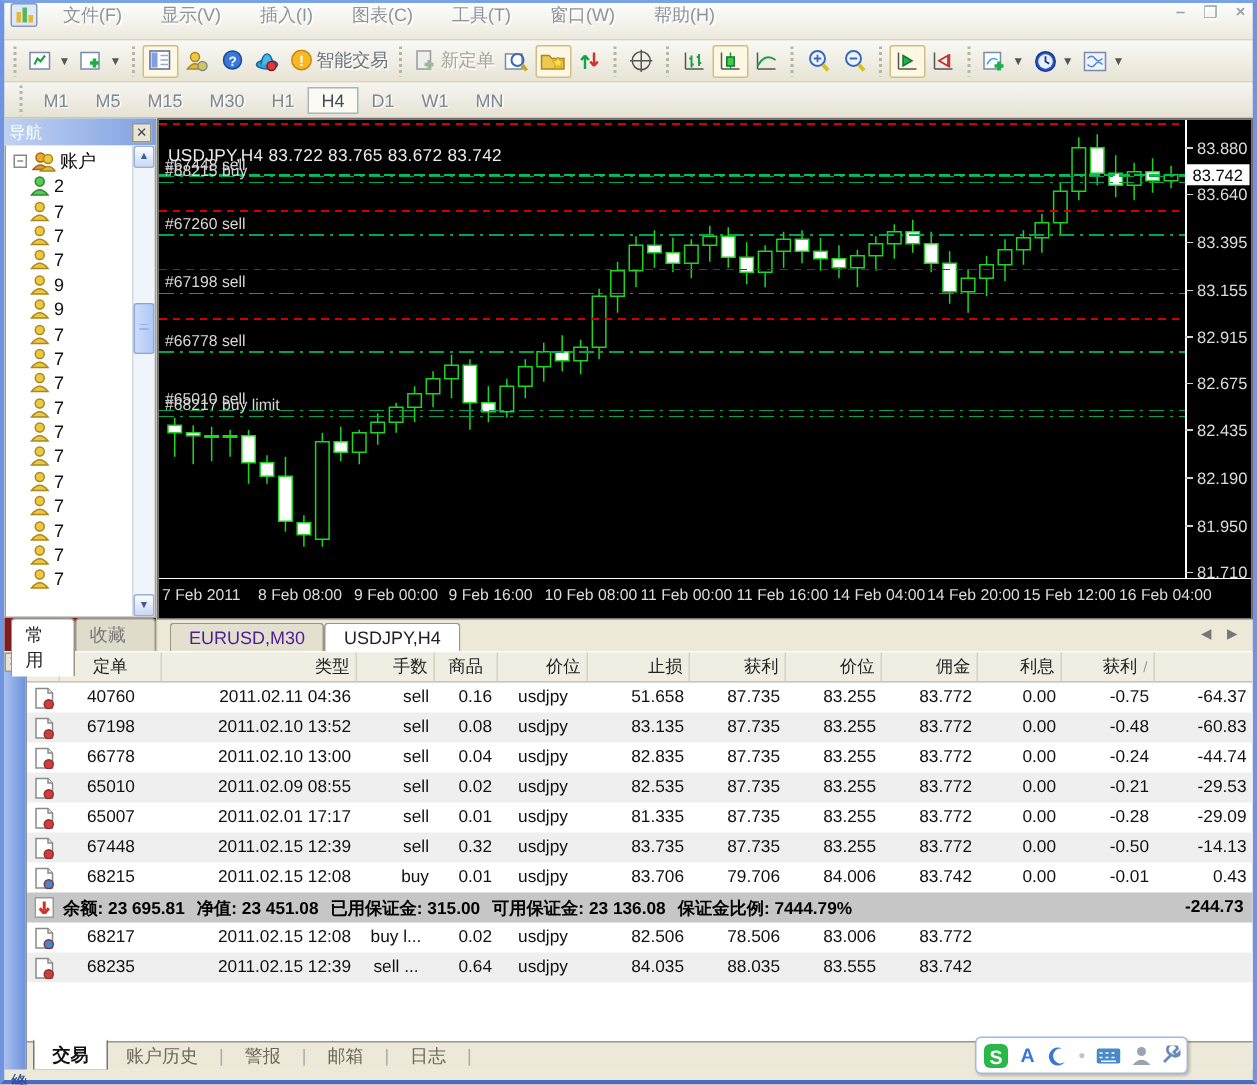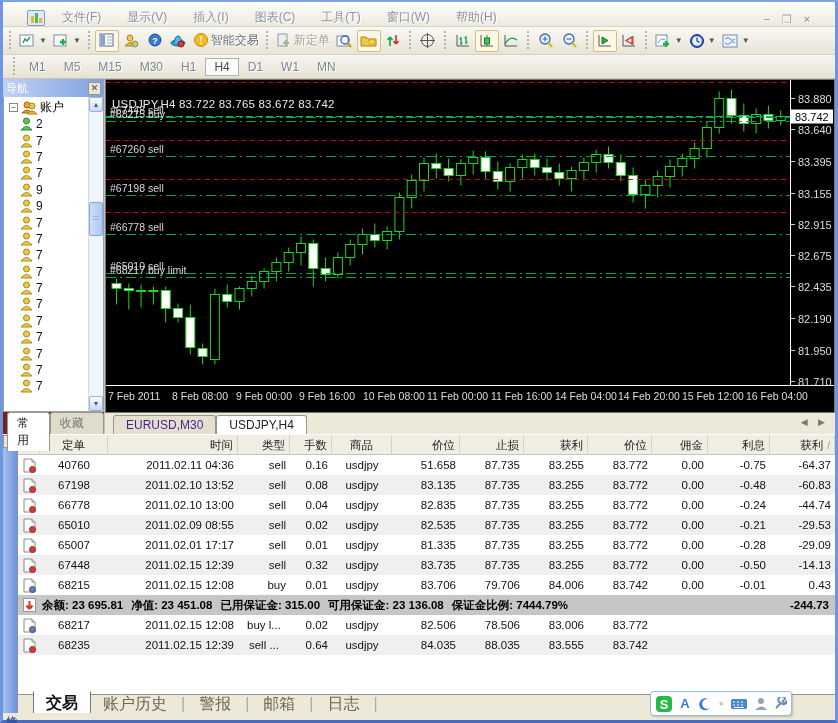--- a/index.html
+++ b/index.html
@@ -1,21 +1,21 @@
 <!DOCTYPE html>
 <html><head>
 <meta charset="utf-8">
 <style>
   *{box-sizing:border-box;margin:0;padding:0}
   html,body{width:838px;height:723px;overflow:hidden}
   body{font-family:"Liberation Sans","DejaVu Sans",sans-serif;font-size:12px;background:#ece9d8;position:relative}
   .window{width:838px;height:723px;border-left:3px solid #6f94e2;border-right:3px solid #6f94e2;
     border-top:2px solid #7ba2e7;border-bottom:3px solid #4a6cc0;background:#ece9d8;display:flex;flex-direction:column}
   
-  .menubar{height:25px;display:flex;align-items:flex-end;background:linear-gradient(#fdfdfb,#eceade);border-bottom:1px solid #d8d4c4;padding:0 20px}
+  .menubar{height:25px;display:flex;align-items:flex-start;background:linear-gradient(#fdfdfb,#eceade);border-bottom:1px solid #d8d4c4;padding:0 0}
   .appicon{width:18px;height:16px;margin:0 4px;border:1px solid #8a9ab8;border-radius:2px;background:#dde8f8;position:relative}
   .appicon i{position:absolute;bottom:2px;width:3px;background:#e8b830}
   .menu-item{padding:0 13px;color:#8e949e;text-shadow:1px 1px 0 #fff;cursor:default;white-space:nowrap}
   .win-controls{margin-left:auto;display:flex;gap:4px;color:#9aa2ae;text-shadow:1px 1px 0 #fff;font-weight:bold}
   .win-controls span{width:16px;text-align:center;font-size:11px}
   
   .toolbar{height:28px;display:flex;align-items:center;background:linear-gradient(#f9f8f4,#e7e4d5);border-bottom:1px solid #d8d4c4;padding:0 2px}
   .grip{width:7px;height:20px;margin:0 2px;background:repeating-linear-gradient(#b8b4a4 0 2px,transparent 2px 4px);background-size:2px 100%;background-repeat:no-repeat;background-position:2px 0}
   .tbtn{height:22px;min-width:24px;display:flex;align-items:center;justify-content:center;border:1px solid transparent;border-radius:2px;gap:2px;padding:0 2px;color:#8e949e}
   .tbtn.pressed{background:#fdf7e3;border:1px solid #d2bd84}
@@ -64,21 +64,21 @@
   .trow>div{padding:0 4px;text-align:right;overflow:hidden;white-space:nowrap}
   .trow>div.l{text-align:center}.trow>div.c{text-align:center}
   .thead{background:#f0eee2;border-bottom:1px solid #c8c4b4;color:#222}
   .thead>div{border-right:1px solid #d5d2c2;height:20px;line-height:20px}
   .trow.alt{background:#efefef}
   .sort-slash{color:#999;margin-left:4px;font-size:10px}
   .sumrow{display:grid;grid-template-columns:22px 1fr 70px;height:20px;align-items:center;background:#c6c6c6;font-weight:bold;font-size:11.5px}
   .sumrow .segs{display:flex;gap:8px;padding-left:2px;white-space:nowrap;overflow:hidden}
   .sumrow .profit{text-align:right;padding-right:6px}
   .tfill{flex:1;background:#fff}
-  .term-tabs{height:19px;display:flex;align-items:center;background:#ece9d8;border-top:1px solid #9a9688;padding-left:15px;font-size:16px}
+  .term-tabs{height:19px;display:flex;align-items:center;background:#ece9d8;border-top:1px solid #9a9688;padding-left:4px;font-size:12px}
   .ttab{padding:1px 12px;color:#6b665a}
   .ttab.active{background:#fff;border:1px solid #777;border-top:1px solid #fff;margin-top:-2px;color:#111;font-weight:bold}
   .tsep{color:#aaa;margin:0 2px}
   .icon-cell{display:flex;align-items:center;justify-content:center}
   
   .ime{position:absolute;left:650px;top:691px;width:142px;height:25px;background:#fff;border:1px solid #9db9ec;border-radius:4px;display:flex;align-items:center;justify-content:space-around;z-index:9;box-shadow:1px 1px 2px rgba(0,0,0,.2)}
   .ime span{font-weight:bold;font-size:13px}
   .bottom-strip{height:7px;background:#ece9d8}
   text{font-family:"Liberation Sans","DejaVu Sans",sans-serif}
 </style>
@@ -620,21 +620,20 @@
   <div class="terminal">
     <div class="term-strip">
       <div class="term-close">✕</div>
       <div class="term-side-label">终端</div>
     </div>
     <div class="term-body">
       <div id="term-table">
           <div class="trow thead">
             <div></div>
             <div class="l">定单</div>
-            <div>时间</div>
             <div>类型</div>
             <div>手数</div>
             <div class="c">商品</div>
             <div>价位</div>
             <div>止损</div>
             <div>获利</div>
             <div>价位</div>
             <div>佣金</div>
             <div>利息</div>
             <div>获利<span class="sort-slash">/</span></div>

